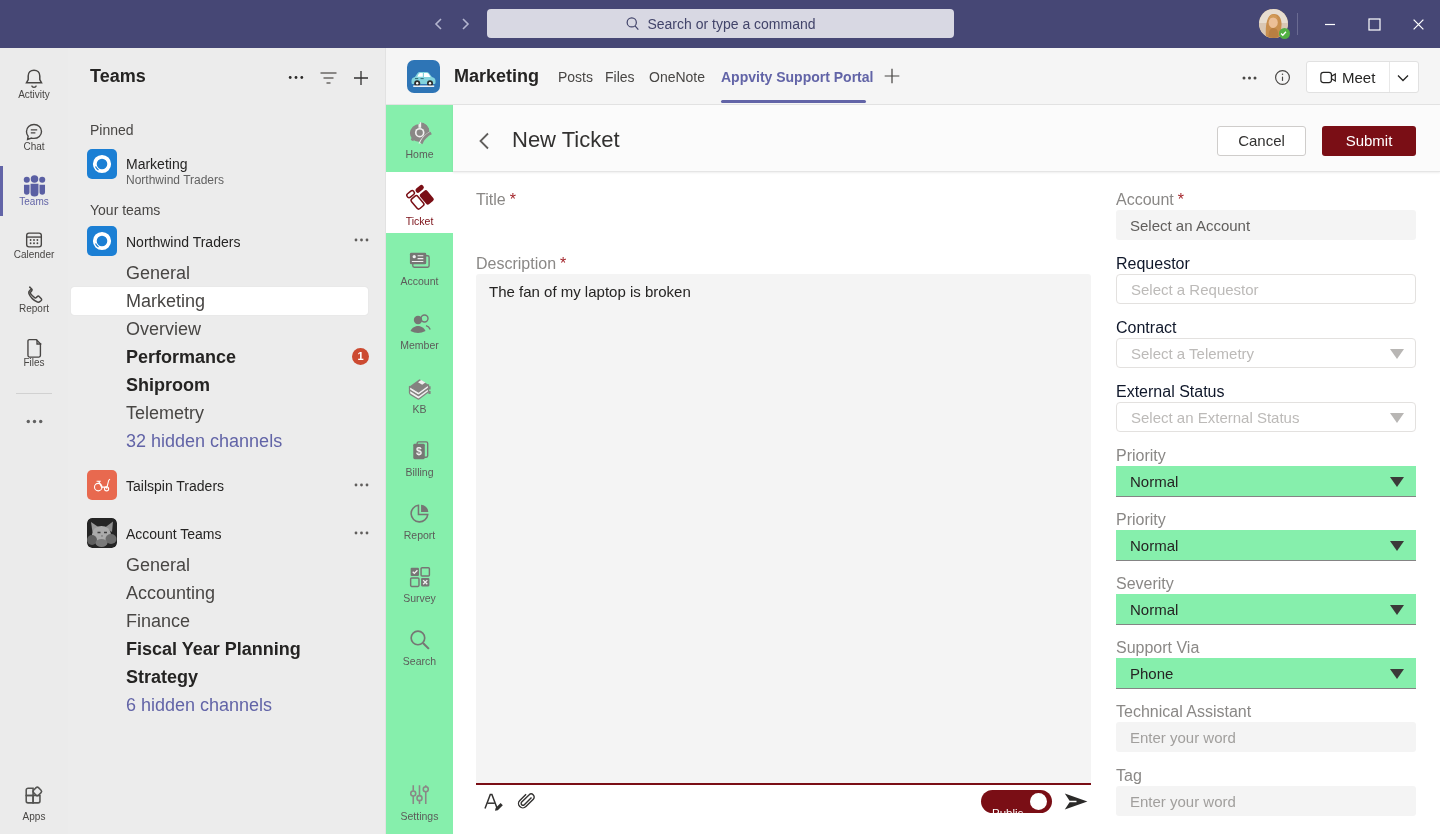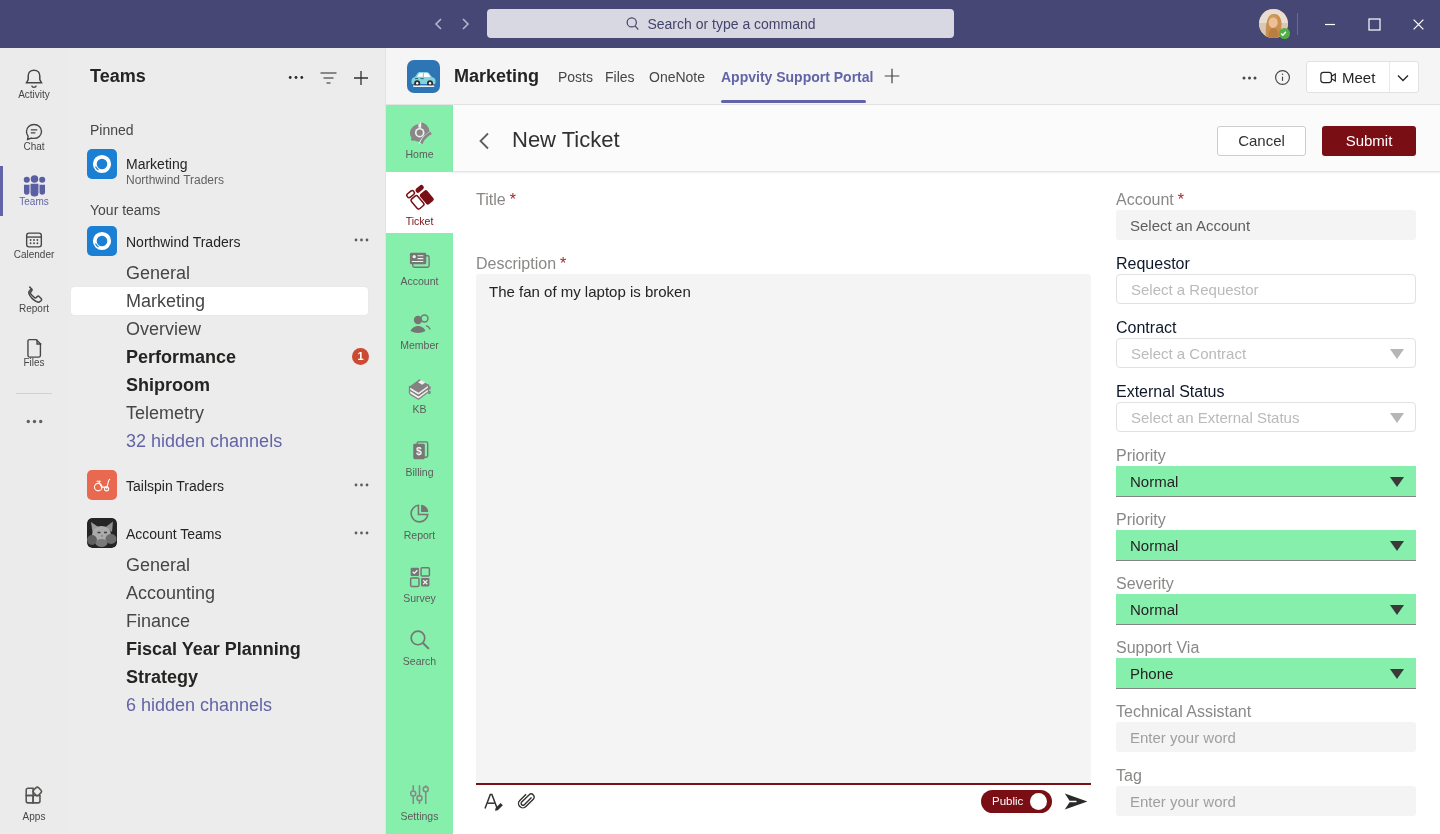--- a/index.html
+++ b/index.html
@@ -71,21 +71,21 @@
 .ginput { position:absolute; background:#f4f4f4; border-radius:3px; font-size:15px; color:#252423; display:flex; align-items:center; padding-left:14px; }
 .winput { position:absolute; background:#fff; border:1px solid #e3e1df; border-radius:4px; font-size:15px; color:#bcbab8; display:flex; align-items:center; padding-left:14px; }
 .dd { position:absolute; background:#86efac; border-bottom:1px solid #848484; font-size:15px; color:#252423; display:flex; align-items:center; padding-left:14px; }
 .tri { position:absolute; width:0; height:0; border-left:7px solid transparent; border-right:7px solid transparent; border-top:10px solid #3b3a39; }
 .tri.dis { border-top-color:#b8b6b4; }
 .ph { color:#605e5c; }
 .ph2 { color:#a19f9d; }
 
 .descbox { position:absolute; left:23px; top:169px; width:615px; height:511px; background:#f4f4f4; border-bottom:2px solid #7a0e15; border-radius:3px 3px 0 0; font-size:15px; color:#252423; padding:9px 13px; }
 .pubpill { position:absolute; left:528px; top:685px; width:71px; height:23px; background:#7a0e15; border-radius:12px; }
-.pubpill .ptxt { position:absolute; left:11px; top:5px; font-size:11.5px; color:#fff; }
+.pubpill .ptxt { position:absolute; left:11px; top:17px; font-size:11.5px; color:#fff; }
 .pubpill .knob { position:absolute; left:49px; top:3px; width:17px; height:17px; border-radius:50%; background:#fff; }
 </style>
 </head>
 <body>
 
 <div class="topbar">
   <div class="nav-arrow" style="left:431px;">
       <svg width="16" height="16" viewBox="0 0 16 16" fill="none" stroke="#b4b5cf" stroke-width="1.6">
         <path d="M10 3 L5 8 L10 13"></path>
       </svg>
@@ -493,21 +493,21 @@
       <path d="M0.8 0.6 L23.4 8.5 L0.8 16.4 L5.6 9.3 L12.5 9.3 L12.5 7.7 L5.6 7.7 z"></path>
     </svg>
 
   <div class="flabel" style="left:663px;top:86px;">Account<span class="req">*</span></div>
   <div class="ginput ph" style="left:663px;top:105px;width:300px;height:30px;">Select an Account</div>
 
   <div class="flabel dis" style="left:663px;top:150px;">Requestor</div>
   <div class="winput" style="left:663px;top:169px;width:300px;height:30px;">Select a Requestor</div>
 
   <div class="flabel dis" style="left:663px;top:214px;">Contract</div>
-  <div class="winput" style="left:663px;top:233px;width:300px;height:30px;">Select a Contract</div>
+  <div class="winput" style="left:663px;top:233px;width:300px;height:30px;">Select a Telemetry</div>
   <div class="tri dis" style="left:937px;top:244px;"></div>
 
   <div class="flabel dis" style="left:663px;top:278px;">External Status</div>
   <div class="winput" style="left:663px;top:297px;width:300px;height:30px;">Select an External Status</div>
   <div class="tri dis" style="left:937px;top:308px;"></div>
 
   <div class="flabel" style="left:663px;top:342px;">Priority</div>
   <div class="dd" style="left:663px;top:361px;width:300px;height:31px;">Normal</div>
   <div class="tri" style="left:937px;top:372px;"></div>
 

